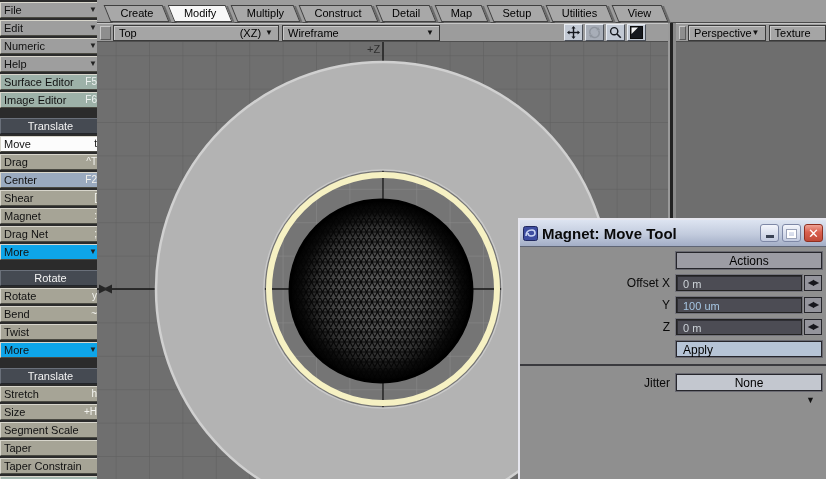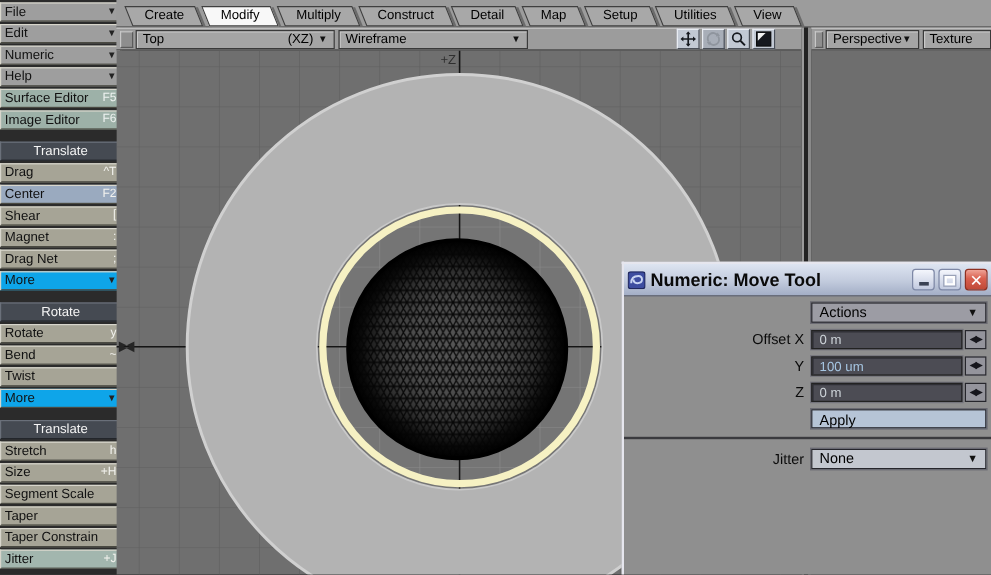--- a/index.html
+++ b/index.html
@@ -68,21 +68,21 @@
   .win-btn{width:19px;height:18px;margin-left:3px;border:1px solid #7e88a6;border-radius:3px;
     background:linear-gradient(180deg,#f4f6fc,#c2cadf);display:flex;align-items:flex-end;justify-content:center;box-sizing:border-box;}
   .win-btn .bar{width:8px;height:3px;background:#3a4254;margin-bottom:3px;}
   .win-btn .box{width:9px;height:8px;border:2px solid #fff;outline:1px solid #9aa2b8;margin-bottom:3px;box-sizing:border-box;}
   .win-btn.close{background:linear-gradient(180deg,#efa396,#d95f4e 45%,#c04a38);border-color:#8f2f20;align-items:center;}
   .win-btn.close span{color:#fff;font-weight:bold;font-size:13px;line-height:1;}
   #dlg-body{padding-top:5px;}
   .dlg-row{display:flex;align-items:center;justify-content:flex-end;height:17px;margin:0 4px 5px 0;}
   .dlg-row .lab{font-size:12px;color:#0a0a0a;margin-right:6px;white-space:nowrap;}
   .dlg-dd{width:146px;height:17px;background:#9c9ca4;border:1px solid #26262c;box-shadow:0 0 0 1px #6a6a72;
-    font-size:12px;line-height:17px;color:#000;padding:0 6px;display:flex;align-items:center;box-sizing:border-box;}
+    font-size:12px;line-height:17px;color:#000;padding:0 6px;display:flex;align-items:center;box-sizing:border-box;flex-direction:column;}
   .dlg-dd .arr{margin-left:auto;font-size:9px;color:#111;}
   .dlg-dd.light{background:#c3c7cf;}
   .dlg-field{width:126px;height:16px;background:#4c4c54;border:1px solid #222;box-shadow:inset 1px 1px 0 #2e2e34, 0 0 0 1px #74747c;
     font-size:11px;line-height:16px;padding:0 6px;box-sizing:border-box;color:#cdd3d8;}
   .dlg-field.blue{color:#a6c6e2;}
   .spinner{width:18px;height:16px;margin-left:2px;background:#94949c;border:1px solid #26262c;box-sizing:border-box;
     display:flex;align-items:center;justify-content:center;font-size:8px;color:#16161c;letter-spacing:-1px;}
   .dlg-apply{width:146px;height:16px;background:#b6c4d6;border:1px solid #26262c;box-shadow:0 0 0 1px #6a6a72;
     font-size:12px;line-height:16px;color:#000;padding:0 6px;box-sizing:border-box;}
   .dlg-divider{height:2px;background:#3a3a3e;margin:7px 0 8px 0;}
@@ -110,20 +110,24 @@
         <span class="sc">F5</span>
       </div>
     <div class="sb-item sb-editor">
         <span class="lb">Image Editor</span>
         <span class="sc">F6</span>
       </div>
 
     <div class="sb-gap"></div>
     <div class="sb-item sb-header">
         <span class="lb" style="flex:none">Translate</span>
+      </div>
+    <div class="sb-item sb-active">
+        <span class="lb">Move</span>
+        <span class="sc">t</span>
       </div>
     <div class="sb-item">
         <span class="lb">Drag</span>
         <span class="sc">^T</span>
       </div>
     <div class="sb-item sb-center">
         <span class="lb">Center</span>
         <span class="sc">F2</span>
       </div>
     <div class="sb-item">
@@ -317,21 +321,21 @@
 
   <div id="vp-divider"></div>
   <div id="viewport-right"></div>
 
   <div id="dialog">
     <div id="dlg-title">
       <svg width="15" height="15" viewBox="0 0 15 15">
         <rect x="0.5" y="0.5" width="14" height="14" rx="2" fill="#3d4da0" stroke="#20285e"></rect>
         <path d="M3,10 Q3,4 9,4 Q12,4 12,7 Q12,10 8,10 Q5,10 5,7" stroke="#c8d4f2" stroke-width="1.6" fill="none"></path>
       </svg>
-      <span class="ttl">Numeric: Move Tool</span>
+      <span class="ttl">Magnet: Move Tool</span>
       <span class="win-btn">
           <span class="bar"></span>
         </span>
       <span class="win-btn">
           <span class="box"></span>
         </span>
       <span class="win-btn close">
           <span>✕</span>
         </span>
     </div>

